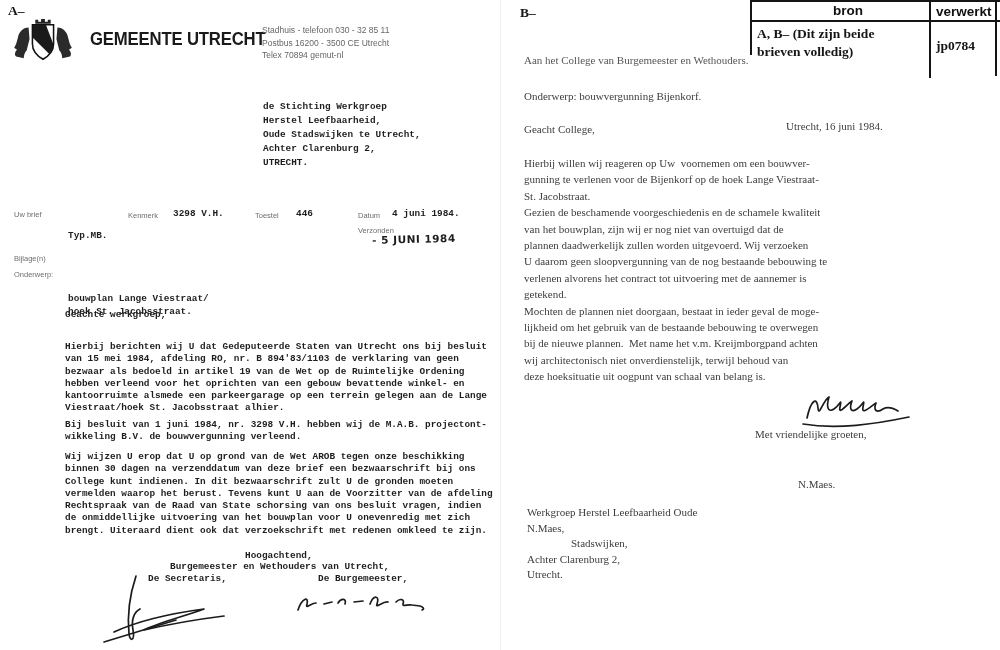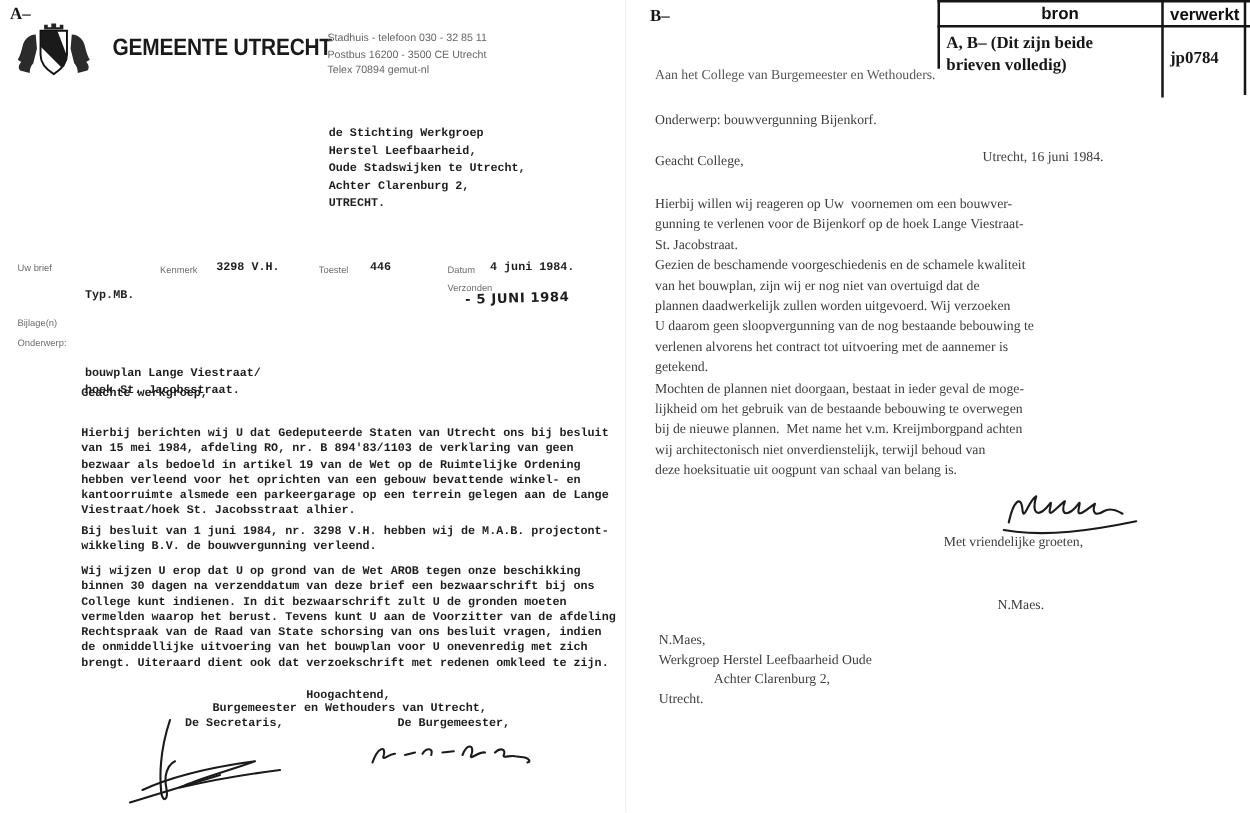--- a/index.html
+++ b/index.html
@@ -157,15 +157,15 @@
     <div class="abs date-b mono-b">Utrecht, 16 juni 1984.</div>
     <div class="abs body-b mono-b"><div class="tline">Hierbij willen wij reageren op Uw  voornemen om een bouwver-</div><div class="tline">gunning te verlenen voor de Bijenkorf op de hoek Lange Viestraat-</div><div class="tline">St. Jacobstraat.</div><div class="tline">Gezien de beschamende voorgeschiedenis en de schamele kwaliteit</div><div class="tline">van het bouwplan, zijn wij er nog niet van overtuigd dat de</div><div class="tline">plannen daadwerkelijk zullen worden uitgevoerd. Wij verzoeken</div><div class="tline">U daarom geen sloopvergunning van de nog bestaande bebouwing te</div><div class="tline">verlenen alvorens het contract tot uitvoering met de aannemer is</div><div class="tline">getekend.</div><div class="tline">Mochten de plannen niet doorgaan, bestaat in ieder geval de moge-</div><div class="tline">lijkheid om het gebruik van de bestaande bebouwing te overwegen</div><div class="tline">bij de nieuwe plannen.  Met name het v.m. Kreijmborgpand achten</div><div class="tline">wij architectonisch niet onverdienstelijk, terwijl behoud van</div><div class="tline">deze hoeksituatie uit oogpunt van schaal van belang is.</div></div>
 
     <svg class="abs sig-maes sig" viewBox="0 0 128 44">
       <path d="M12 30 C16 12 22 8 23 20 C24 30 28 12 34 9 C31 19 33 25 39 21 C45 17 47 9 45 19 C43 28 52 16 57 13 C54 21 56 25 62 21 C68 17 70 9 68 19 C66 28 76 18 81 15 C78 23 82 25 88 21 C93 18 98 20 103 23"></path>
       <path d="M8 36 C42 42 80 36 114 29"></path>
     </svg>
 
     <div class="abs close-b mono-b">Met vriendelijke groeten,</div>
     <div class="abs name-b mono-b">N.Maes.</div>
-    <div class="abs footer-b mono-b"><div class="tline">N.Maes,</div><div class="tline">Werkgroep Herstel Leefbaarheid Oude</div><div class="tline">Achter Clarenburg 2,</div><div class="tline">Utrecht.</div></div>
+    <div class="abs footer-b mono-b"><div class="tline">Werkgroep Herstel Leefbaarheid Oude</div><div class="tline">N.Maes,</div><div class="tline">Stadswijken,</div><div class="tline">Achter Clarenburg 2,</div><div class="tline">Utrecht.</div></div>
   </section>
 </div>
 
 </body></html>

